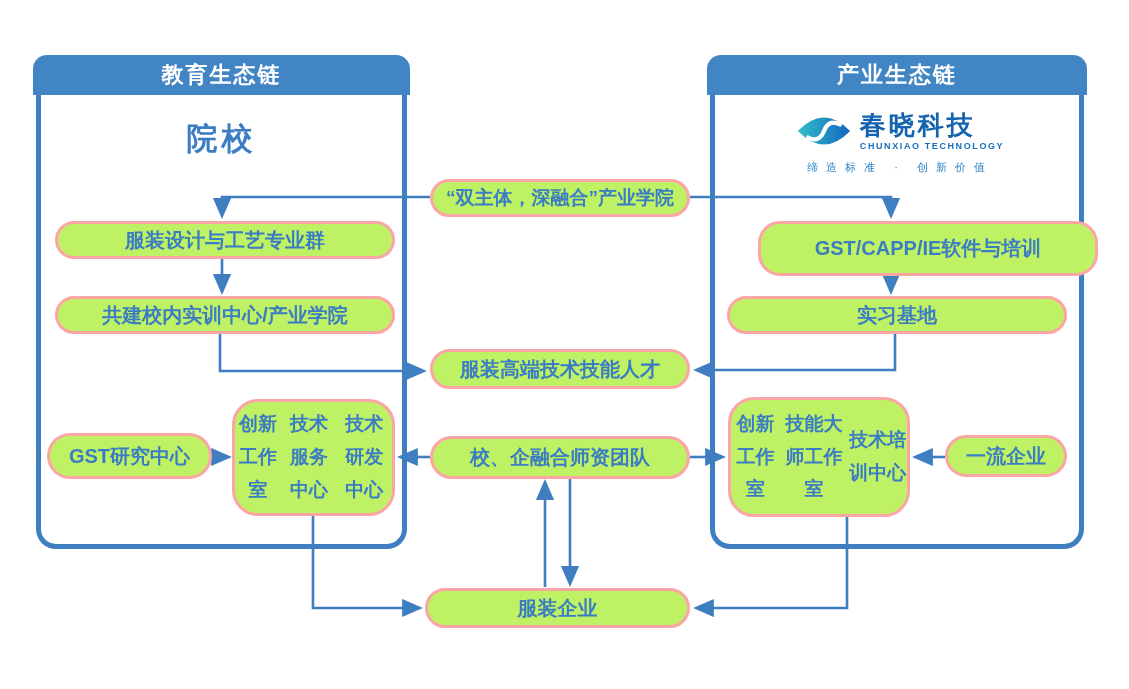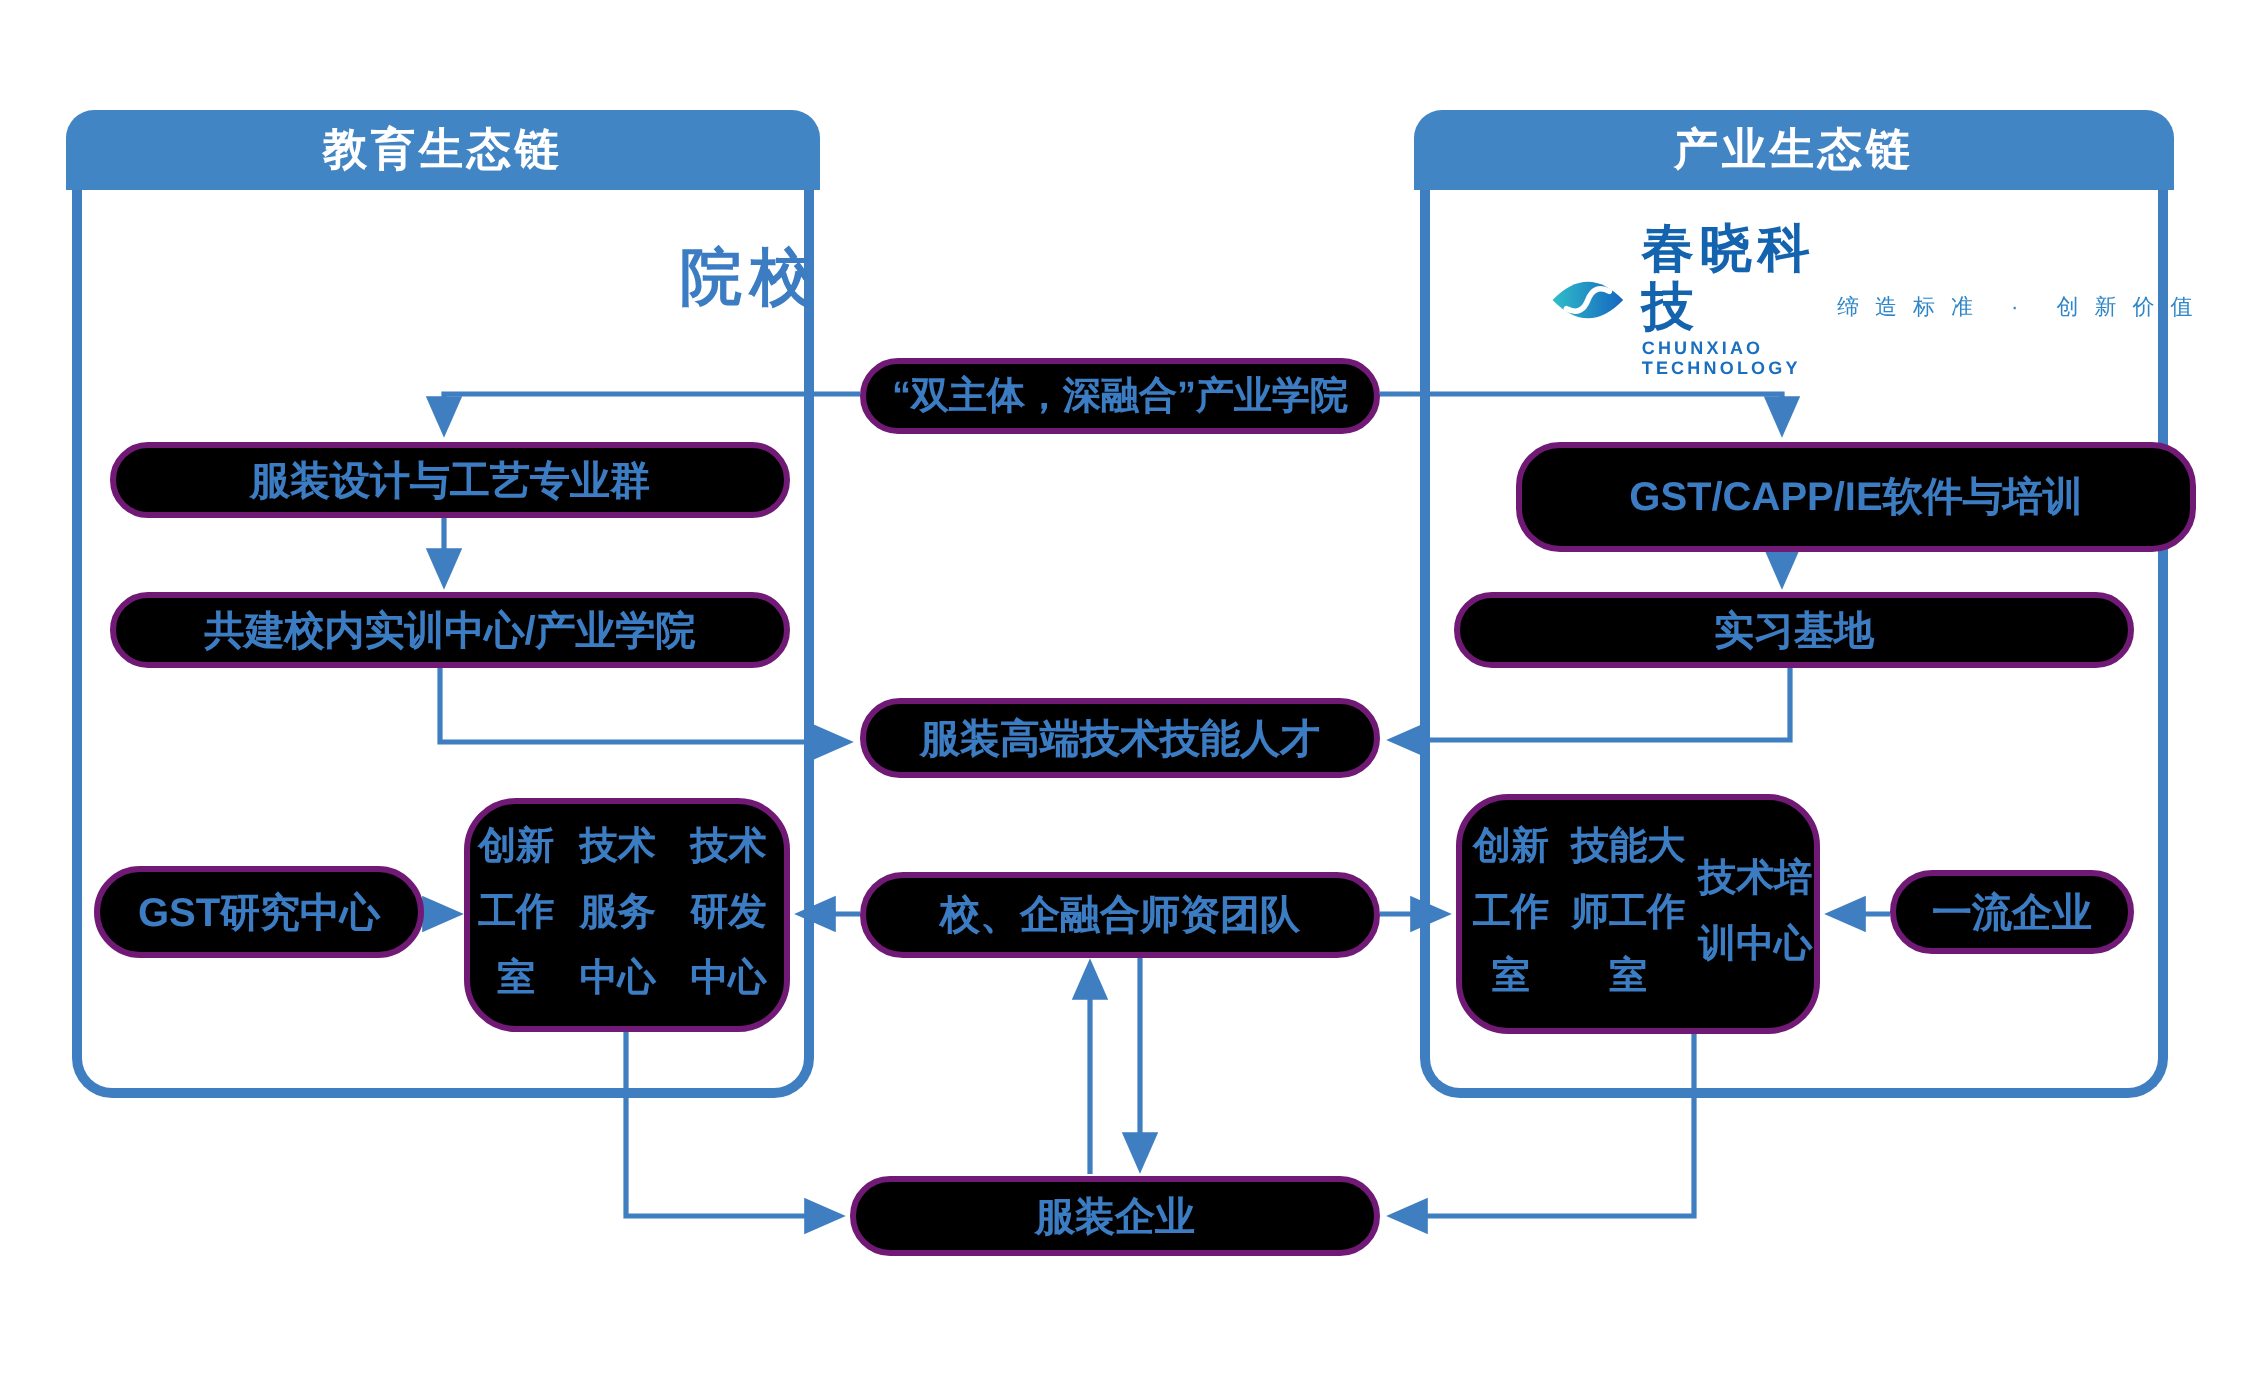--- a/index.html
+++ b/index.html
@@ -14,33 +14,33 @@
     display:flex;align-items:center;justify-content:center;
     color:#ffffff;font-size:22px;font-weight:bold;letter-spacing:2px;
   }
   .panel-body{
     position:absolute;top:40px;left:3px;right:3px;bottom:0;
     border:5px solid #3E7EC1;border-top:none;border-radius:0 0 20px 20px;
     background:transparent;
   }
   
   .node{
-    position:absolute;background:#000000;border:3px solid #701a75;color:#3B7CC2;
+    position:absolute;background:#bef264;border:3px solid #fca5a5;color:#3B7CC2;
     font-weight:bold;display:flex;align-items:center;justify-content:center;
     text-align:center;box-sizing:border-box;z-index:3;
   }
   .pill{border-radius:22px;font-size:20px;}
   .pill-sm{border-radius:24px;font-size:20px;}
   .multibox{border-radius:26px;flex-direction:row;font-size:19px;line-height:1.72;}
   .big-title{
     position:absolute;color:#3B7CC2;font-size:31px;font-weight:bold;letter-spacing:4px;
-    text-align:right;z-index:3;
+    text-align:center;z-index:3;
   }
   
-  .logo{position:absolute;left:775px;top:110px;width:250px;display:flex;flex-direction:row;align-items:center;z-index:3;}
+  .logo{position:absolute;left:775px;top:110px;width:250px;display:flex;flex-direction:column;align-items:center;z-index:3;}
   .logo-row{display:flex;align-items:center;gap:8px;}
   .logo-txt{display:flex;flex-direction:column;align-items:flex-start;}
   .logo-name{color:#1463AE;font-size:26px;font-weight:bold;letter-spacing:3px;line-height:1.1;}
   .logo-en{color:#1B6FBF;font-size:9px;font-weight:bold;letter-spacing:1.6px;margin-top:2px;}
   .logo-slogan{color:#2E86C8;font-size:11px;font-weight:normal;letter-spacing:8px;margin-top:8px;white-space:nowrap;}
   
   #connectors{position:absolute;left:0;top:0;z-index:2;}
 </style>
 </head>
 <body>

